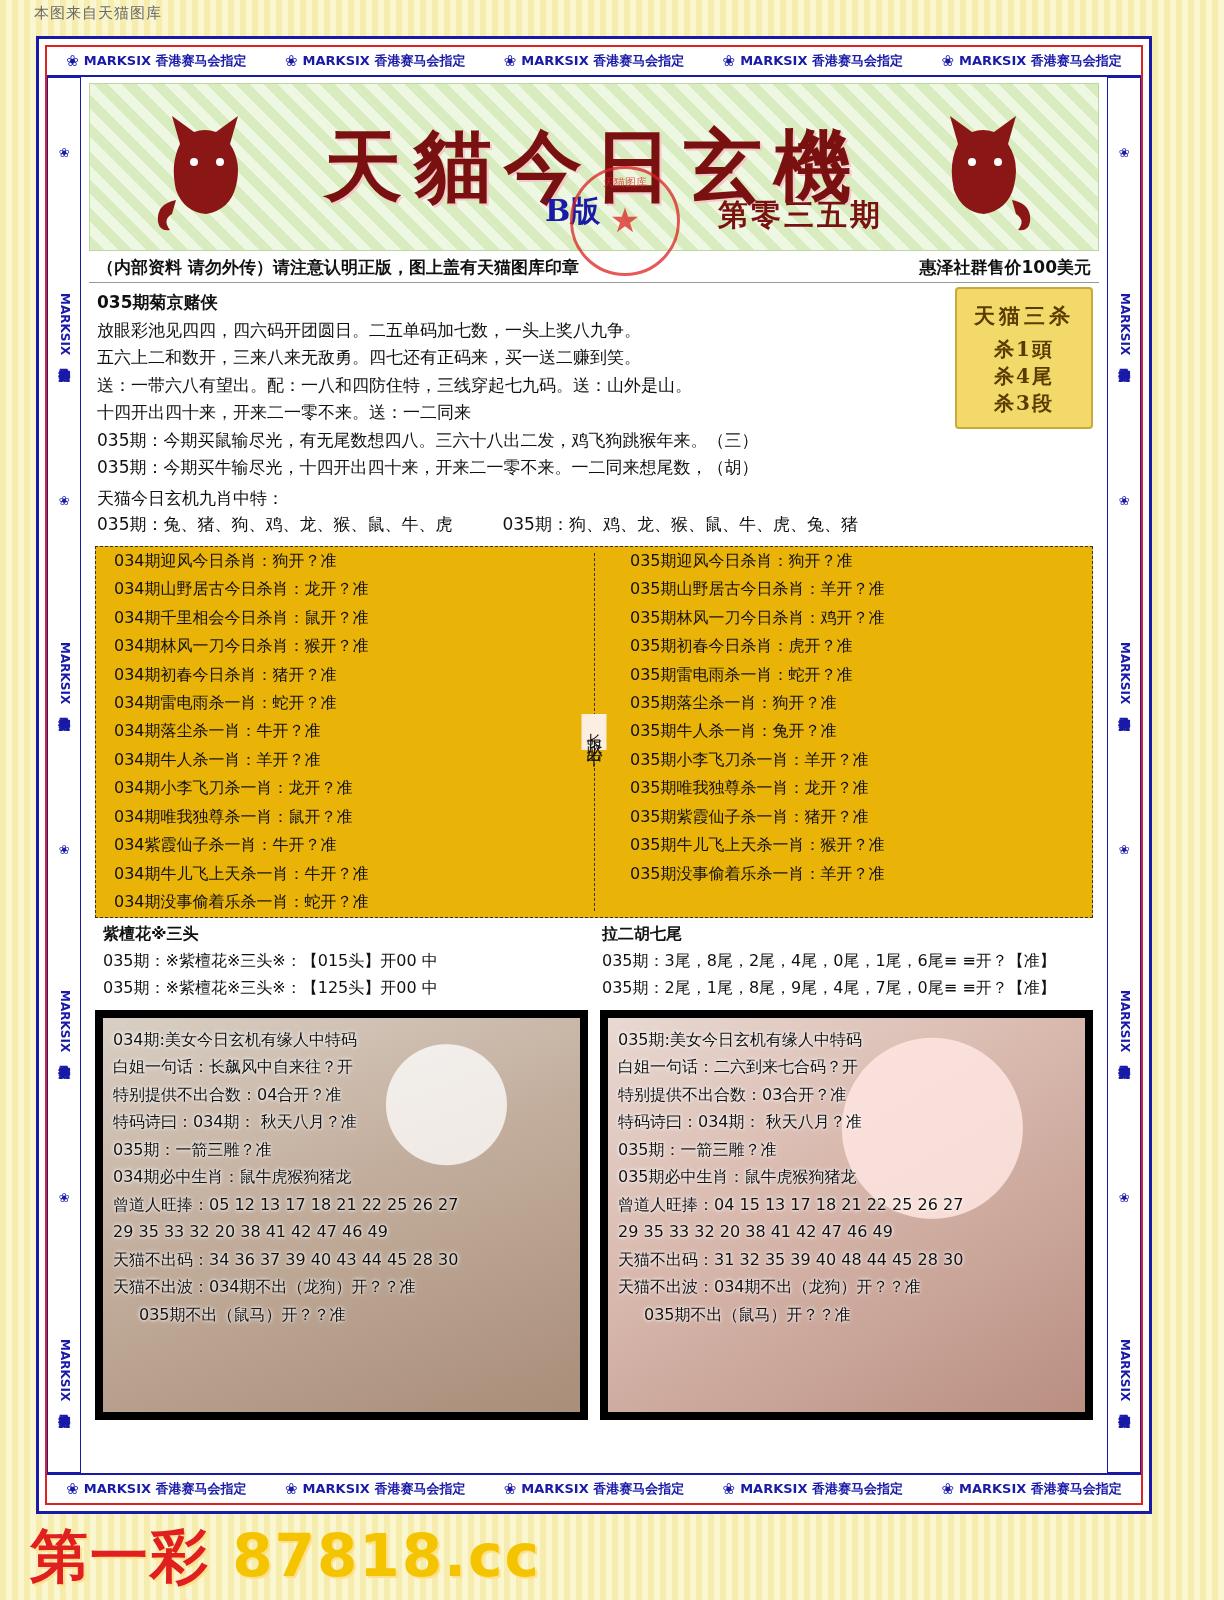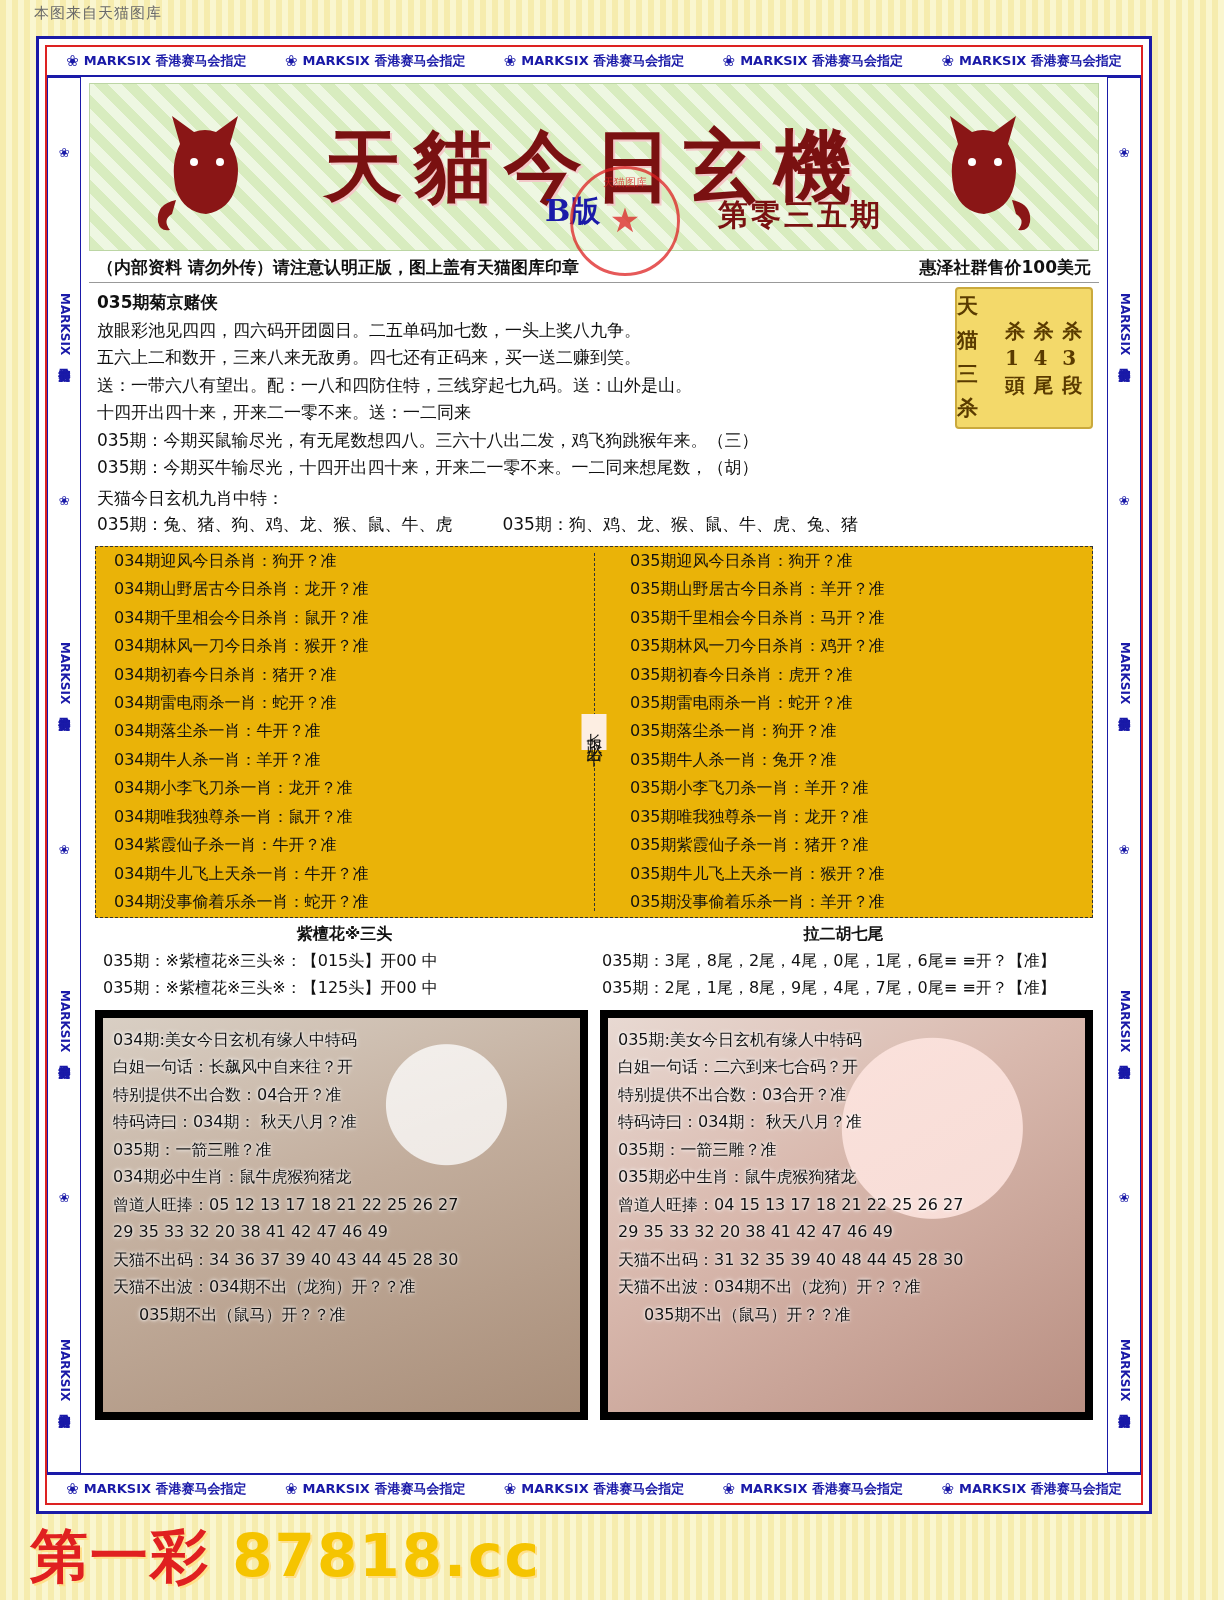--- a/index.html
+++ b/index.html
@@ -113,21 +113,21 @@
 
   
   .poem-wrap { position:relative; padding:6px 8px 0 8px; line-height:1.62; font-size:17px; }
   .poem-title { font-weight:bold; }
   .three-kill {
     position:absolute; right:6px; top:4px;
     width:138px; height:142px;
     background:#f3d96a;
     border:2px solid #caa93c;
     border-radius:4px;
-    display:flex; flex-direction:row; align-items:center; justify-content:center;
+    display:flex; flex-direction:column; align-items:center; justify-content:center;
     font-family:"DejaVu Serif","Liberation Serif",serif;
     font-weight:bold; color:#5a3b00;
   }
   .three-kill .tk-head { font-size:21px; letter-spacing:4px; margin-bottom:2px; }
   .three-kill .tk-row { font-size:20px; letter-spacing:2px; line-height:1.35; }
 
   .line035 { padding:2px 8px; font-size:17px; }
   .nine { padding:6px 8px 2px 8px; font-size:17px; }
   .nine-row { display:flex; gap:50px; padding:1px 8px 6px 8px; font-size:17px; }
 
@@ -149,21 +149,21 @@
   }
   .kill-center-text {
     position:absolute; left:50%; top:50%; transform:translate(-50%,-50%);
     background:#fdeee2; padding:6px 2px;
     writing-mode:vertical-rl; font-size:16px; letter-spacing:6px;
   }
 
   
   .subs { display:flex; margin:6px 6px 0 6px; font-size:16px; }
   .sub { width:50%; padding:0 8px; }
-  .sub .sub-title { font-weight:bold; padding-bottom:2px;text-align:center; }
+  .sub .sub-title { font-weight:bold; padding-bottom:2px; }
   .sub .sub-line { line-height:1.72; white-space:nowrap; }
 
   
   .panels { display:flex; gap:12px; margin:8px 6px 0 6px; }
   .panel {
     width:50%; height:410px;
     border:8px solid #000000;
     position:relative;
     overflow:hidden;
     background:#cfc7bd;
@@ -347,21 +347,20 @@
           <div class="kl">034期牛人杀一肖：羊开？准</div>
           <div class="kl">034期小李飞刀杀一肖：龙开？准</div>
           <div class="kl">034期唯我独尊杀一肖：鼠开？准</div>
           <div class="kl">034紫霞仙子杀一肖：牛开？准</div>
           <div class="kl">034期牛儿飞上天杀一肖：牛开？准</div>
           <div class="kl">034期没事偷着乐杀一肖：蛇开？准</div>
         </div>
         <div class="kill-col right">
           <div class="kl">035期迎风今日杀肖：狗开？准</div>
           <div class="kl">035期山野居古今日杀肖：羊开？准</div>
-          <div class="kl">035期千里相会今日杀肖：马开？准</div>
           <div class="kl">035期林风一刀今日杀肖：鸡开？准</div>
           <div class="kl">035期初春今日杀肖：虎开？准</div>
           <div class="kl">035期雷电雨杀一肖：蛇开？准</div>
           <div class="kl">035期落尘杀一肖：狗开？准</div>
           <div class="kl">035期牛人杀一肖：兔开？准</div>
           <div class="kl">035期小李飞刀杀一肖：羊开？准</div>
           <div class="kl">035期唯我独尊杀一肖：龙开？准</div>
           <div class="kl">035期紫霞仙子杀一肖：猪开？准</div>
           <div class="kl">035期牛儿飞上天杀一肖：猴开？准</div>
           <div class="kl">035期没事偷着乐杀一肖：羊开？准</div>

